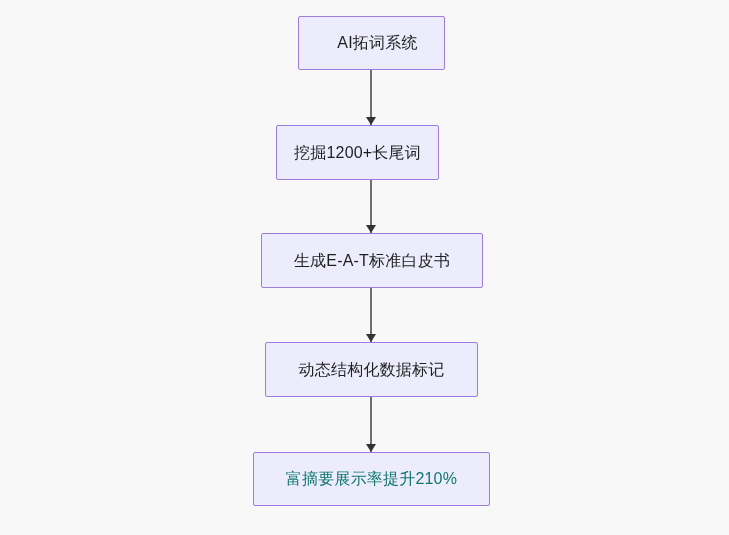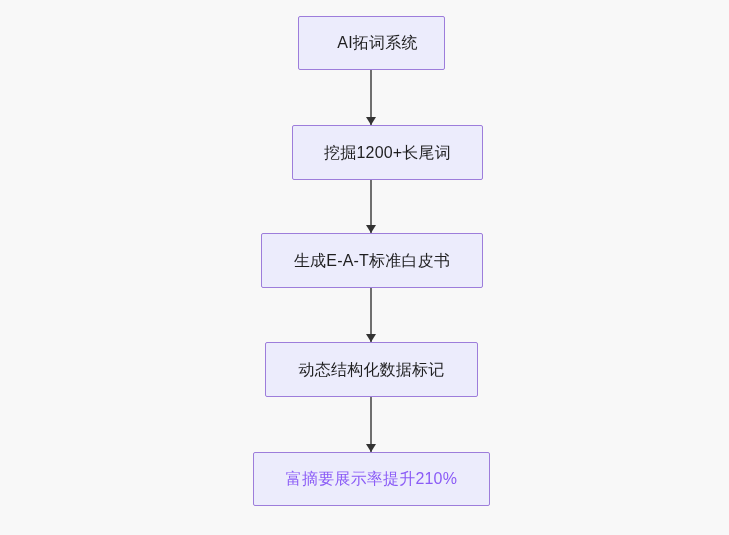--- a/index.html
+++ b/index.html
@@ -76,26 +76,26 @@
     <div class="edge-arrow" style="top: 46px; border-top-color: rgb(51, 51, 51);"></div>
   </div>
   <div class="edge" style="left: 361px; top: 397px; width: 20px; height: 55px;">
     <div class="edge-line" style="height: 55px; background: rgb(111, 111, 111);"></div>
     <div class="edge-arrow" style="top: 47px; border-top-color: rgb(51, 51, 51);"></div>
   </div>
 
   <div class="node" style="left: 298px; top: 16px; width: 147px; height: 54px; background: rgb(236, 236, 252); border-color: rgb(157, 125, 219); color: rgb(31, 31, 32); padding-left: 12px;">
     <span class="node-label">AI拓词系统</span>
   </div>
-  <div class="node" style="left: 292px; top: 125px; width: 191px; height: 55px; background: rgb(236, 236, 252); border-color: rgb(157, 125, 219); color: rgb(31, 31, 32);">
+  <div class="node" style="left: 276px; top: 125px; width: 163px; height: 55px; background: rgb(236, 236, 252); border-color: rgb(157, 125, 219); color: rgb(31, 31, 32);">
     <span class="node-label">挖掘1200+长尾词</span>
   </div>
   <div class="node" style="left: 265px; top: 342px; width: 213px; height: 55px; background: rgb(236, 236, 252); border-color: rgb(157, 125, 219); color: rgb(31, 31, 32);">
     <span class="node-label">动态结构化数据标记</span>
   </div>
   <div class="node" style="left: 261px; top: 233px; width: 222px; height: 55px; background: rgb(236, 236, 252); border-color: rgb(157, 125, 219); color: rgb(31, 31, 32);">
     <span class="node-label">生成E-A-T标准白皮书</span>
   </div>
-  <div class="node" style="left: 253px; top: 452px; width: 237px; height: 54px; background: rgb(236, 236, 252); border-color: rgb(157, 125, 219); color: #8b5cf6;">
+  <div class="node" style="left: 253px; top: 452px; width: 237px; height: 54px; background: rgb(236, 236, 252); border-color: rgb(157, 125, 219); color: #0f766e;">
     <span class="node-label">富摘要展示率提升210%</span>
   </div>
 
 </div>
 
 </body></html>

